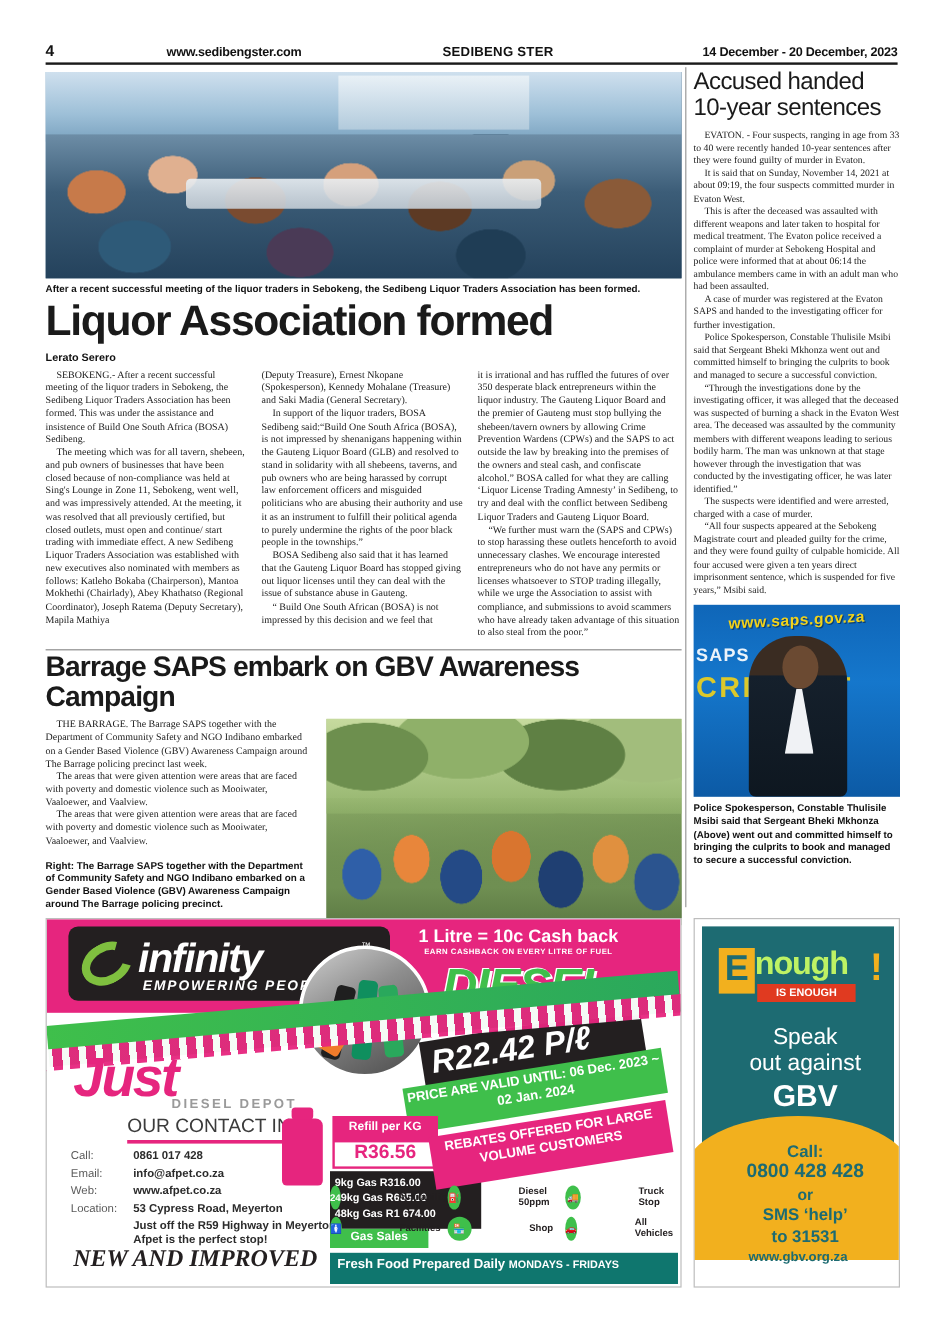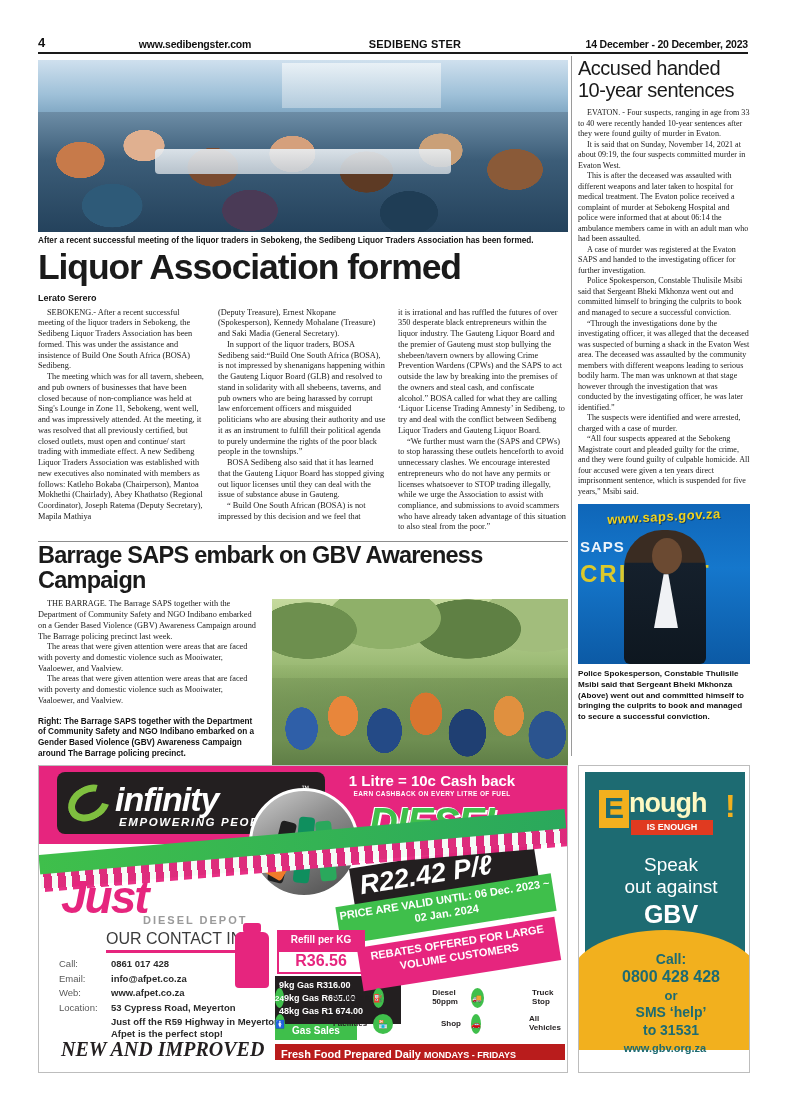--- a/index.html
+++ b/index.html
@@ -324,40 +324,40 @@
     display:flex;align-items:center;justify-content:center;
     font-family:"Liberation Sans", sans-serif; font-size:8px; font-weight:700;
   }
   .ic-lab { font-family:"Liberation Sans", sans-serif; font-size:8px; font-weight:700; color:#231f20; line-height:1.1;padding-left:44px; }
   .ad-newimproved {
     position:absolute; left:22px; top:272px;
     font-family:"Liberation Serif", serif; font-weight:700; font-size:20px;
     color:#231f20; font-style:italic;
   }
   .ad-freshfood {
-    position:absolute; left:236px; top:278px; width:290px; height:16px;
-    background:#b91c1c; color:#fff; padding:4px 6px;
+    position:absolute; left:236px; top:278px; width:290px; height:26px;
+    background:#0f766e; color:#fff; padding:4px 6px;
     font-family:"Liberation Sans", sans-serif; font-weight:700; font-size:11px;
   }
   .ad-freshfood .small { font-size:9px; }
 
   .ad-right {
     position:absolute; left:578px; top:765px; width:172px; height:308px;
     border:1px solid #bdbdbd; background:#fff; overflow:hidden;
   }
   .gbv-teal { position:absolute; left:6px; top:6px; width:160px; height:254px; background:#1d6b72; }
   .gbv-enough-e {
     position:absolute; left:14px; top:18px; width:30px; height:38px;
     background:#f2b01e; color:#1d6b72; font-family:"Liberation Sans", sans-serif;
     font-weight:700; font-size:30px; line-height:36px; text-align:center;
   }
   .gbv-enough-w {
     position:absolute; left:44px; top:16px;
     font-family:"Liberation Sans", sans-serif; font-weight:700; font-size:27px;
-    color:#fef9c3; letter-spacing:-1px;
+    color:#bef264; letter-spacing:-1px;
   }
   .gbv-bang {
     position:absolute; left:140px; top:16px;
     font-family:"Liberation Sans", sans-serif; font-weight:700; font-size:32px; color:#f2b01e;
   }
   .gbv-isenough {
     position:absolute; left:46px; top:48px; width:82px; height:15px;
     background:#e03a20; color:#fff; text-align:center;
     font-family:"Liberation Sans", sans-serif; font-weight:700; font-size:9px; padding-top:2px;
   }

